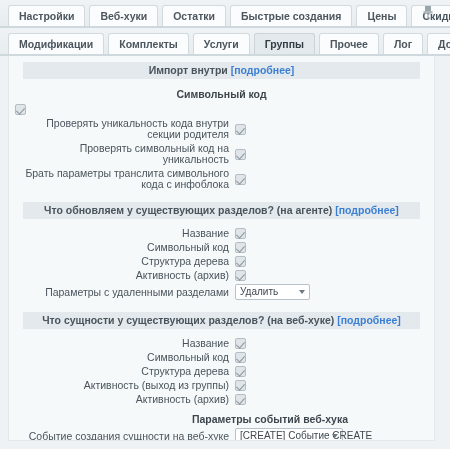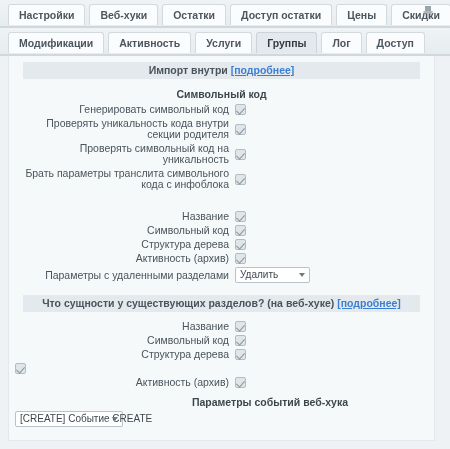--- a/index.html
+++ b/index.html
@@ -18,21 +18,21 @@
   }
 
   
   .tabstrip {
     position: relative;
     box-sizing: border-box;
     width: 450px;
     background: #e8edf0;
     padding: 4px 0 0 8px;
     display: flex;
-    align-items: flex-start;
+    align-items: center;
   }
   .tabstrip.row1 {
     height: 28px;
     border-bottom: 2px solid #cfd8dd;
     background: linear-gradient(#eff3f5, #e7ecef);
   }
   .tabstrip.row2 {
     height: 28px;
     border-bottom: 2px solid #cfd8dd;
     background: linear-gradient(#eff3f5, #e7ecef);
@@ -92,21 +92,20 @@
     background: #e3e9ec;
     color: #4a545c;
     font-size: 10.5px;
     font-weight: bold;
     text-align: center;
     margin: 0 8px 0 8px;
   }
   .section-header .more-link {
     color: #3b7fd4;
     font-weight: bold;
-    text-decoration: underline;
     cursor: pointer;
   }
 
   .subhead {
     text-align: center;
     font-size: 10.5px;
     font-weight: bold;
     color: #3e464d;
     padding: 9px 0 4px 0;
   }
@@ -190,53 +189,53 @@
   .sel.w-event { width: 108px; }
   .spacer-md { height: 9px; }
 </style>
 </head>
 <body>
 
 <div class="tabstrip row1">
   <div class="tab">Настройки</div>
   <div class="tab">Веб-хуки</div>
   <div class="tab">Остатки</div>
-  <div class="tab">Доступ остатки</div>
+  <div class="tab">Быстрые создания</div>
   <div class="tab">Цены</div>
   <div class="tab">Скидки</div>
 
   <div class="pin-icon">
     <svg width="12" height="16" viewBox="0 0 12 16">
       <rect x="3" y="1" width="6" height="5" fill="#9aa4ab"></rect>
       <rect x="1.5" y="6" width="9" height="2.5" fill="#b0b9bf"></rect>
       <rect x="5.4" y="8.5" width="1.2" height="6" fill="#9aa4ab"></rect>
     </svg>
   </div>
 </div>
 
 <div class="tabstrip row2">
   <div class="tab">Модификации</div>
-  <div class="tab">Активность</div>
+  <div class="tab">Комплекты</div>
   <div class="tab">Услуги</div>
   <div class="tab active">Группы</div>
+  <div class="tab">Прочее</div>
   <div class="tab">Лог</div>
   <div class="tab">Доступ</div>
 </div>
 
 <div class="panel">
   <div class="panel-inner">
 
     <div class="section-header">
       <span>Импорт внутри </span><span class="more-link">[подробнее]</span>
     </div>
 
     <div class="subhead">Символьный код</div>
 
     <div class="row">
-      <div class="row-label">Генерировать символьный код</div>
       <div class="row-control">
         <span class="cbx checked"></span>
       </div>
     </div>
 
     <div class="row">
       <div class="row-label">Проверять уникальность кода внутри секции родителя</div>
       <div class="row-control">
         <span class="cbx checked"></span>
       </div>
@@ -251,20 +250,23 @@
 
     <div class="row">
       <div class="row-label">Брать параметры транслита символьного кода с инфоблока</div>
       <div class="row-control">
         <span class="cbx checked"></span>
       </div>
     </div>
 
     <div class="spacer-md"></div>
 
+    <div class="section-header">
+      <span>Что обновляем у существующих разделов? (на агенте) </span><span class="more-link">[подробнее]</span>
+    </div>
 
     <div class="spacer-md"></div>
 
     <div class="row">
       <div class="row-label">Название</div>
       <div class="row-control">
         <span class="cbx checked"></span>
       </div>
     </div>
 
@@ -322,35 +324,37 @@
     </div>
 
     <div class="row">
       <div class="row-label">Структура дерева</div>
       <div class="row-control">
         <span class="cbx checked"></span>
       </div>
     </div>
 
     <div class="row">
+      <div class="row-label">Активность (выход из группы)</div>
       <div class="row-control">
         <span class="cbx checked"></span>
       </div>
     </div>
 
     <div class="row">
       <div class="row-label">Активность (архив)</div>
       <div class="row-control">
         <span class="cbx checked"></span>
       </div>
     </div>
 
     <div class="subhead left-ish">Параметры событий веб-хука</div>
 
     <div class="row">
+      <div class="row-label">Событие создания сущности на веб-хуке</div>
       <div class="row-control">
         <div class="sel w-event">
           <span>[CREATE] Событие CREATE</span>
           <span class="caret"></span>
         </div>
       </div>
     </div>
 
   </div>
 </div>

